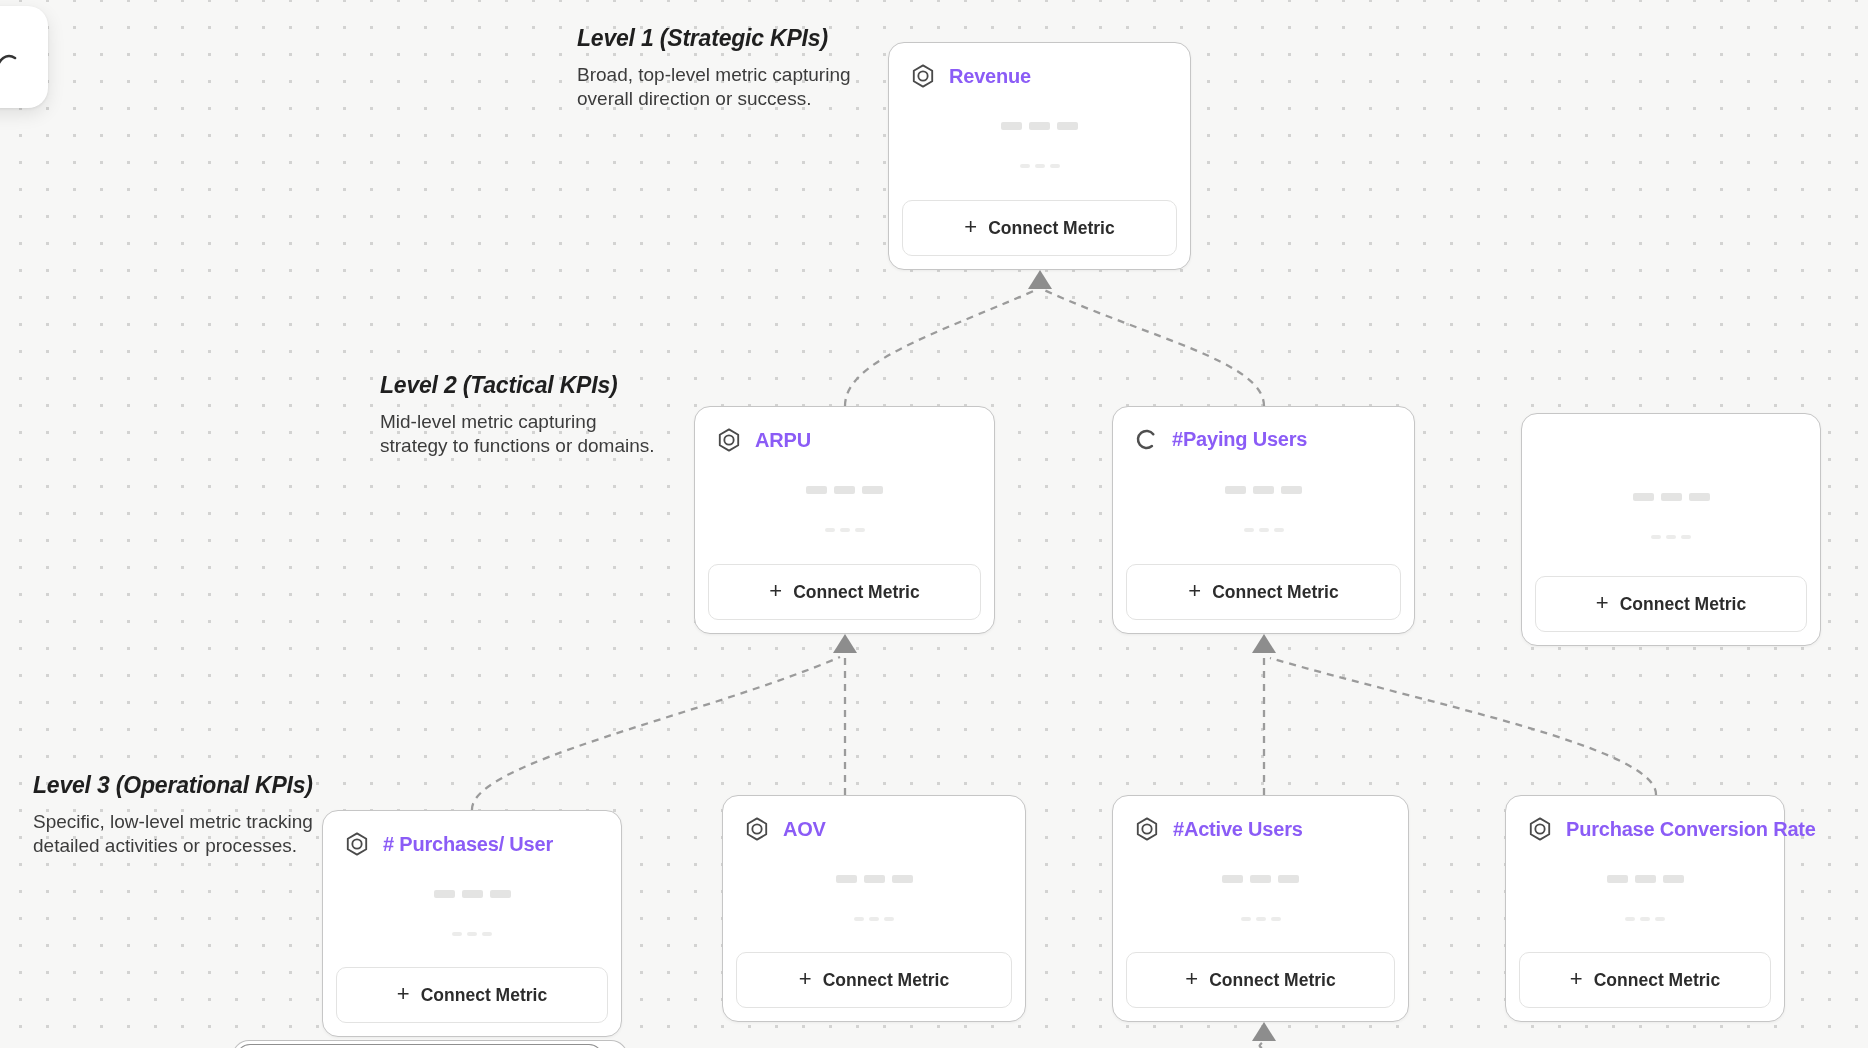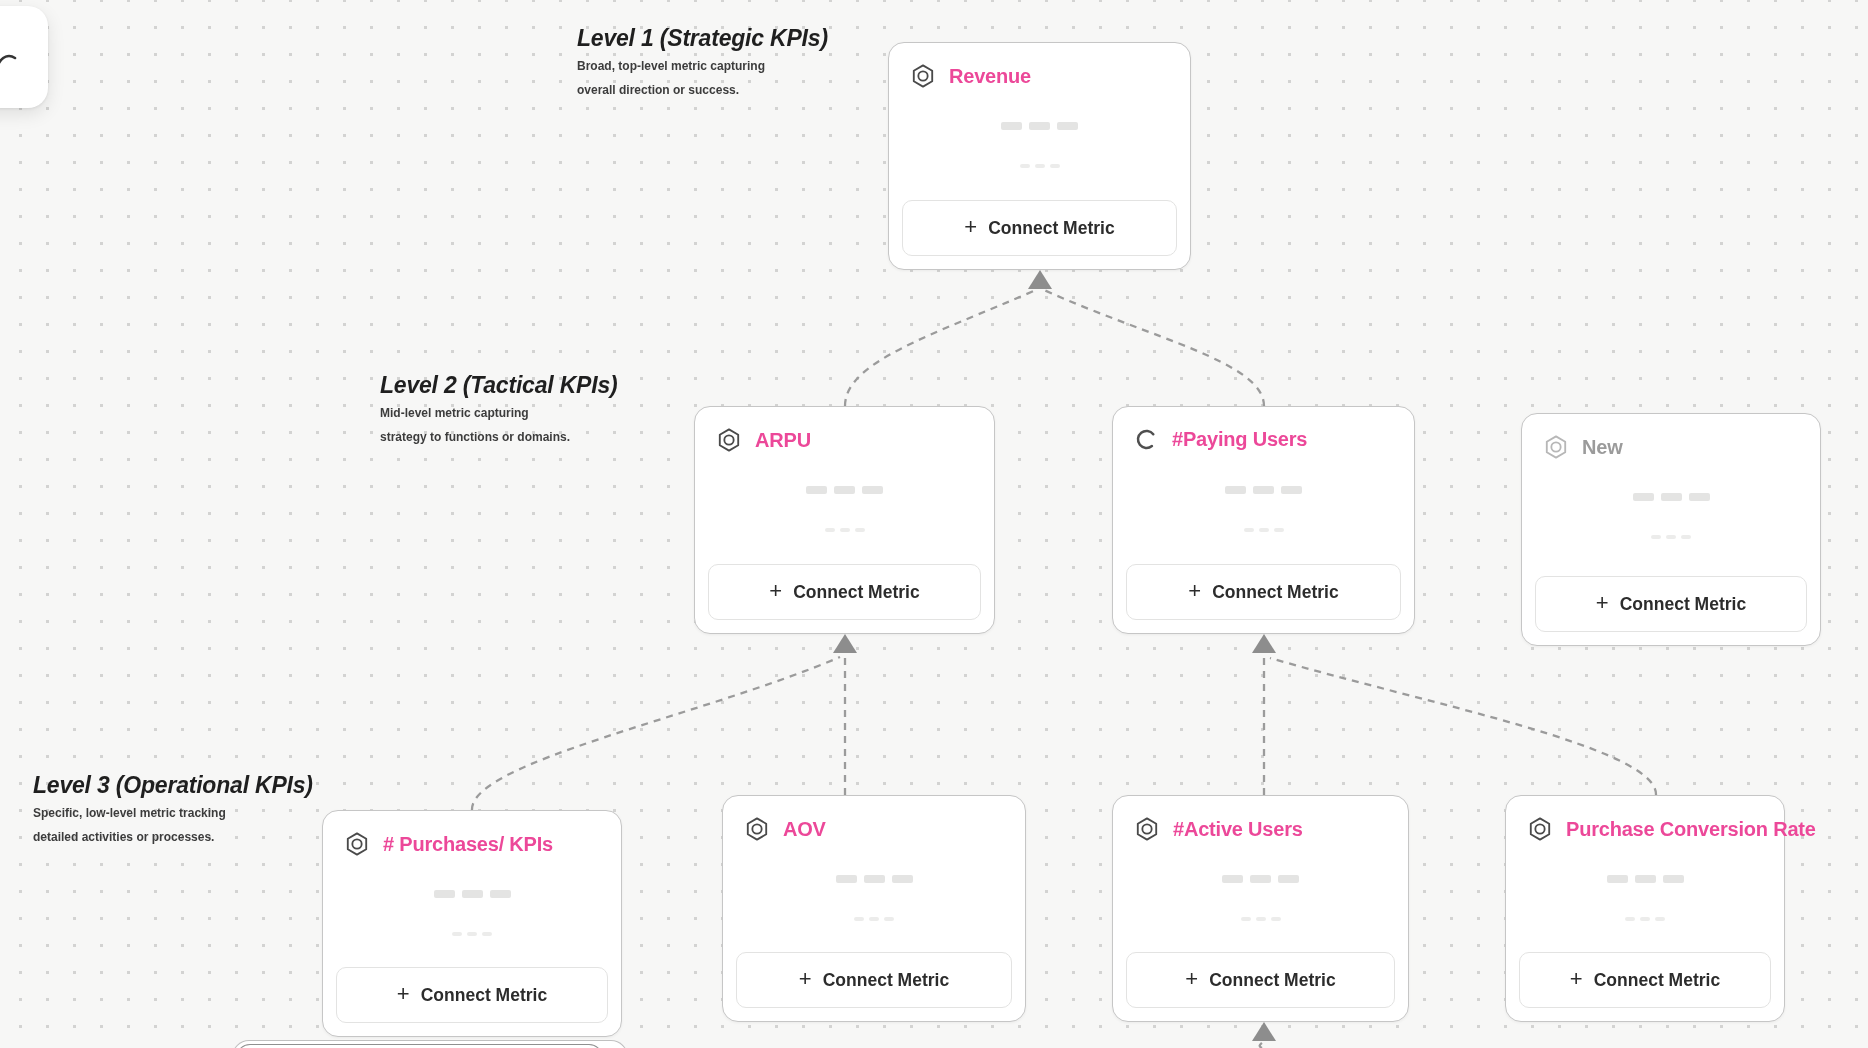--- a/index.html
+++ b/index.html
@@ -10,40 +10,40 @@
     background-image:radial-gradient(circle,#d3d3d2 1.5px,transparent 1.6px);
     background-size:27px 27px;background-position:7px 14px;
   }
   
   .edges{position:absolute;left:0;top:0;pointer-events:none;}
   .edges path{fill:none;stroke:#9b9b9b;stroke-width:2.3;stroke-dasharray:7 6;}
   .edges polygon{fill:#8d8d8d;stroke:none;}
   
   .level-label{position:absolute;}
   .lvl-title{font-size:23px;font-weight:700;color:#1f1f1f;letter-spacing:-0.2px;font-style:italic;}
-  .lvl-desc{margin-top:2px;font-size:12px;line-height:24px;color:#3c3c3c;font-weight:bold;}
+  .lvl-desc{margin-top:11px;font-size:19px;line-height:24px;color:#3c3c3c;}
   .label-l1{left:577px;top:25px;}
   .label-l2{left:380px;top:372px;}
   .label-l3{left:33px;top:772px;}
   
   .card{
     position:absolute;width:303px;height:228px;background:#ffffff;
     border:1.4px solid #c6c6c6;border-radius:16px;
     box-shadow:0 1px 3px rgba(0,0,0,0.05);box-sizing:border-box;
   }
   .card-revenue{left:888px;top:42px;}
   .card-arpu{left:694px;top:406px;width:301px;}
   .card-paying{left:1112px;top:406px;}
   .card-new{left:1521px;top:413px;width:300px;height:233px;}
   .card-purchases{left:322px;top:810px;width:300px;height:227px;}
   .card-aov{left:722px;top:795px;width:304px;height:227px;}
   .card-active{left:1112px;top:795px;width:297px;height:227px;}
   .card-pcr{left:1505px;top:795px;width:280px;height:227px;}
   .card-header{display:flex;align-items:center;gap:13px;padding:20px 18px 0 21px;color:#4a4a4a;}
-  .card-title{font-size:20px;font-weight:700;color:#ec4899;letter-spacing:-0.2px;white-space:nowrap;}
+  .card-title{font-size:20px;font-weight:700;color:#8b5cf6;letter-spacing:-0.2px;white-space:nowrap;}
   .card-new .card-title{color:#9b9b9b;}
   .card-new .card-header{color:#b7b7b7;}
   .icon-badge{flex:0 0 auto;display:flex;}
   
   .sk-row1,.sk-row2{position:absolute;left:0;right:0;display:flex;justify-content:center;}
   .sk-row1{top:79px;gap:7px;}
   .sk-row2{top:121px;gap:5px;}
   .sk-row1 i{display:block;width:21px;height:8px;background:#e4e4e3;border-radius:2px;}
   .sk-row2 i{display:block;width:10px;height:4px;background:#ececeb;border-radius:2px;}
   
@@ -183,29 +183,20 @@
         <i></i>
         <i></i>
       </div>
     <button class="connect-btn">
       <span class="plus">+</span>
       <span>Connect Metric</span>
     </button>
   </div>
 
   <div class="card card-new">
-    <div class="card-header">
-      <span class="icon-badge">
-        <svg viewBox="0 0 24 24" width="26" height="26" fill="none" stroke="currentColor" stroke-width="1.7" stroke-linejoin="round">
-          <path d="M12 2.2 L20.5 7.1 V16.9 L12 21.8 L3.5 16.9 V7.1 Z"></path>
-            <circle cx="12" cy="12" r="4.3"></circle>
-        </svg>
-      </span>
-      <span class="card-title">New</span>
-    </div>
     <div class="sk-row1">
         <i></i>
         <i></i>
         <i></i>
       </div>
     <div class="sk-row2">
         <i></i>
         <i></i>
         <i></i>
       </div>
@@ -216,21 +207,21 @@
   </div>
 
   <div class="card card-purchases">
     <div class="card-header">
       <span class="icon-badge">
         <svg viewBox="0 0 24 24" width="26" height="26" fill="none" stroke="currentColor" stroke-width="1.7" stroke-linejoin="round">
           <path d="M12 2.2 L20.5 7.1 V16.9 L12 21.8 L3.5 16.9 V7.1 Z"></path>
             <circle cx="12" cy="12" r="4.3"></circle>
         </svg>
       </span>
-      <span class="card-title"># Purchases/ KPIs</span>
+      <span class="card-title"># Purchases/ User</span>
     </div>
     <div class="sk-row1">
         <i></i>
         <i></i>
         <i></i>
       </div>
     <div class="sk-row2">
         <i></i>
         <i></i>
         <i></i>

